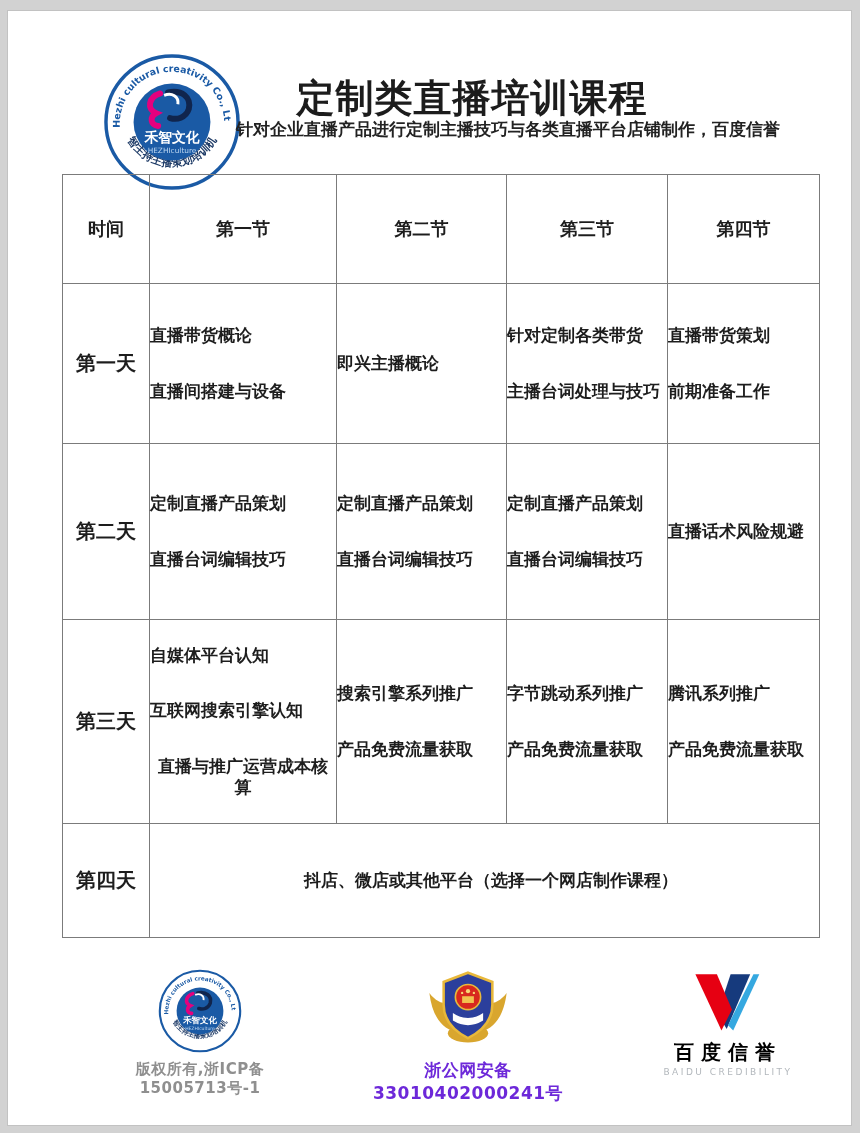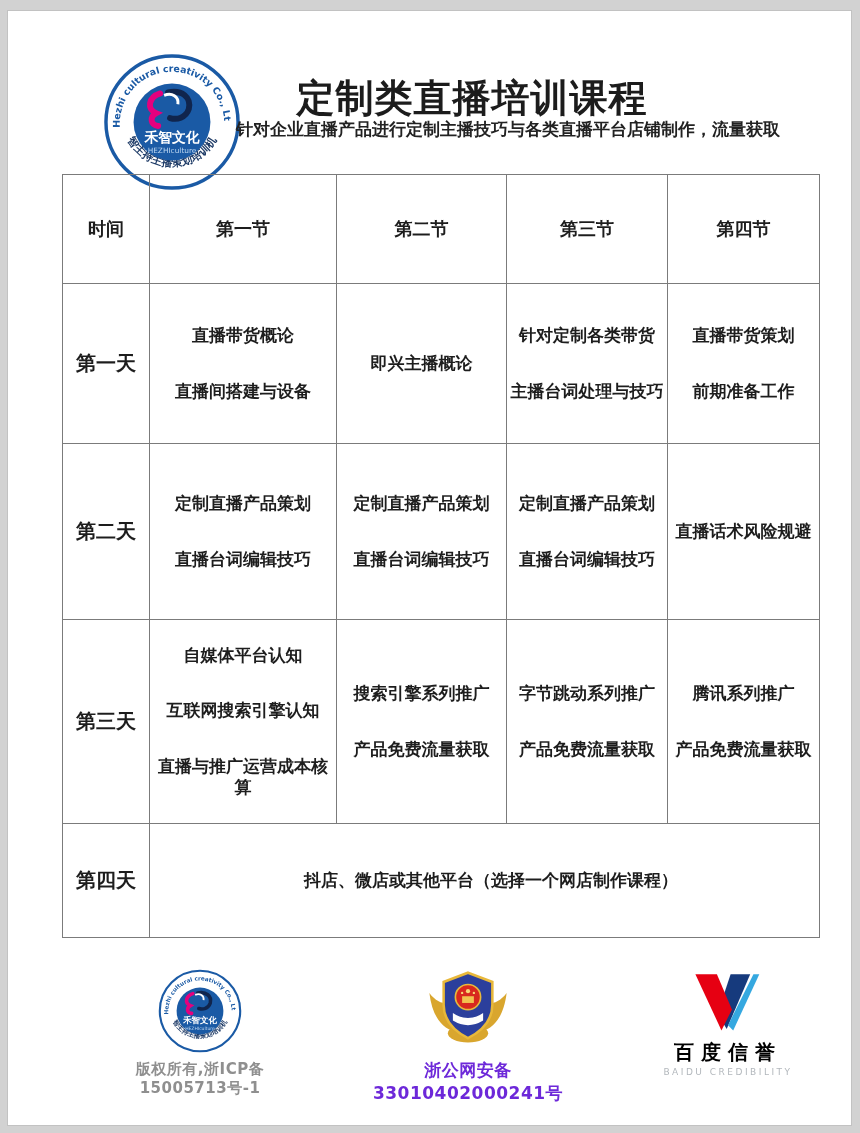--- a/index.html
+++ b/index.html
@@ -36,21 +36,21 @@
     color:#1d1d1d; font-weight:bold; text-align:center;
   }
   .course-table th { font-size:18px; }
   .r-head { height:109px; }
   .r1 { height:160px; }
   .r2 { height:176px; }
   .r3 { height:204px; }
   .r4 { height:114px; }
   td.day { font-size:20px; }
   .cell {
-    display:flex; flex-direction:column; justify-content:center; align-items:center;
+    display:flex; flex-direction:column; justify-content:center; align-items:flex-start;
     gap:34px; font-size:17px; line-height:1.25; width:100%;
   }
   td.merged { text-align:left; }
   td.merged .merged-text { padding-left:13px; font-size:17px;text-align:center; }
 
   
   .footer-group { position:absolute; text-align:center; }
   .footer-left   { left:88px;  top:958px; width:208px; }
   .footer-center { left:330px; top:958px; width:260px; }
   .footer-right  { left:615px; top:958px; width:210px; }
@@ -86,21 +86,21 @@
     </text>
     <circle cx="70" cy="70" r="39" fill="#1a5aa5"></circle>
     <path d="M58,41 C46,45 44,57 54,61 C47,65 48,73 56,74" fill="none" stroke="#e5007e" stroke-width="6" stroke-linecap="round"></path>
     <path d="M66,40 C80,37 90,45 87,57 C84,66 75,68 68,66" fill="none" stroke="#10254d" stroke-width="6" stroke-linecap="round"></path>
     <path d="M62,43 C70,40 77,44 76,52" fill="none" stroke="#ffffff" stroke-width="3"></path>
     <text x="70" y="90" text-anchor="middle" font-size="14" font-weight="bold" fill="#ffffff">禾智文化</text>
     <text x="70" y="101" text-anchor="middle" font-size="7.5" fill="#bcd6f0">HEZHIculture</text>
   </svg>
 
   <h1 class="page-title">定制类直播培训课程</h1>
-  <p class="page-subtitle">针对企业直播产品进行定制主播技巧与各类直播平台店铺制作，流量获取</p>
+  <p class="page-subtitle">针对企业直播产品进行定制主播技巧与各类直播平台店铺制作，百度信誉</p>
 
   <table class="course-table">
     <colgroup>
       <col style="width:87px">
         <col style="width:187px">
         <col style="width:170px">
         <col style="width:161px">
         <col style="width:152px">
     </colgroup>
     <tbody>

